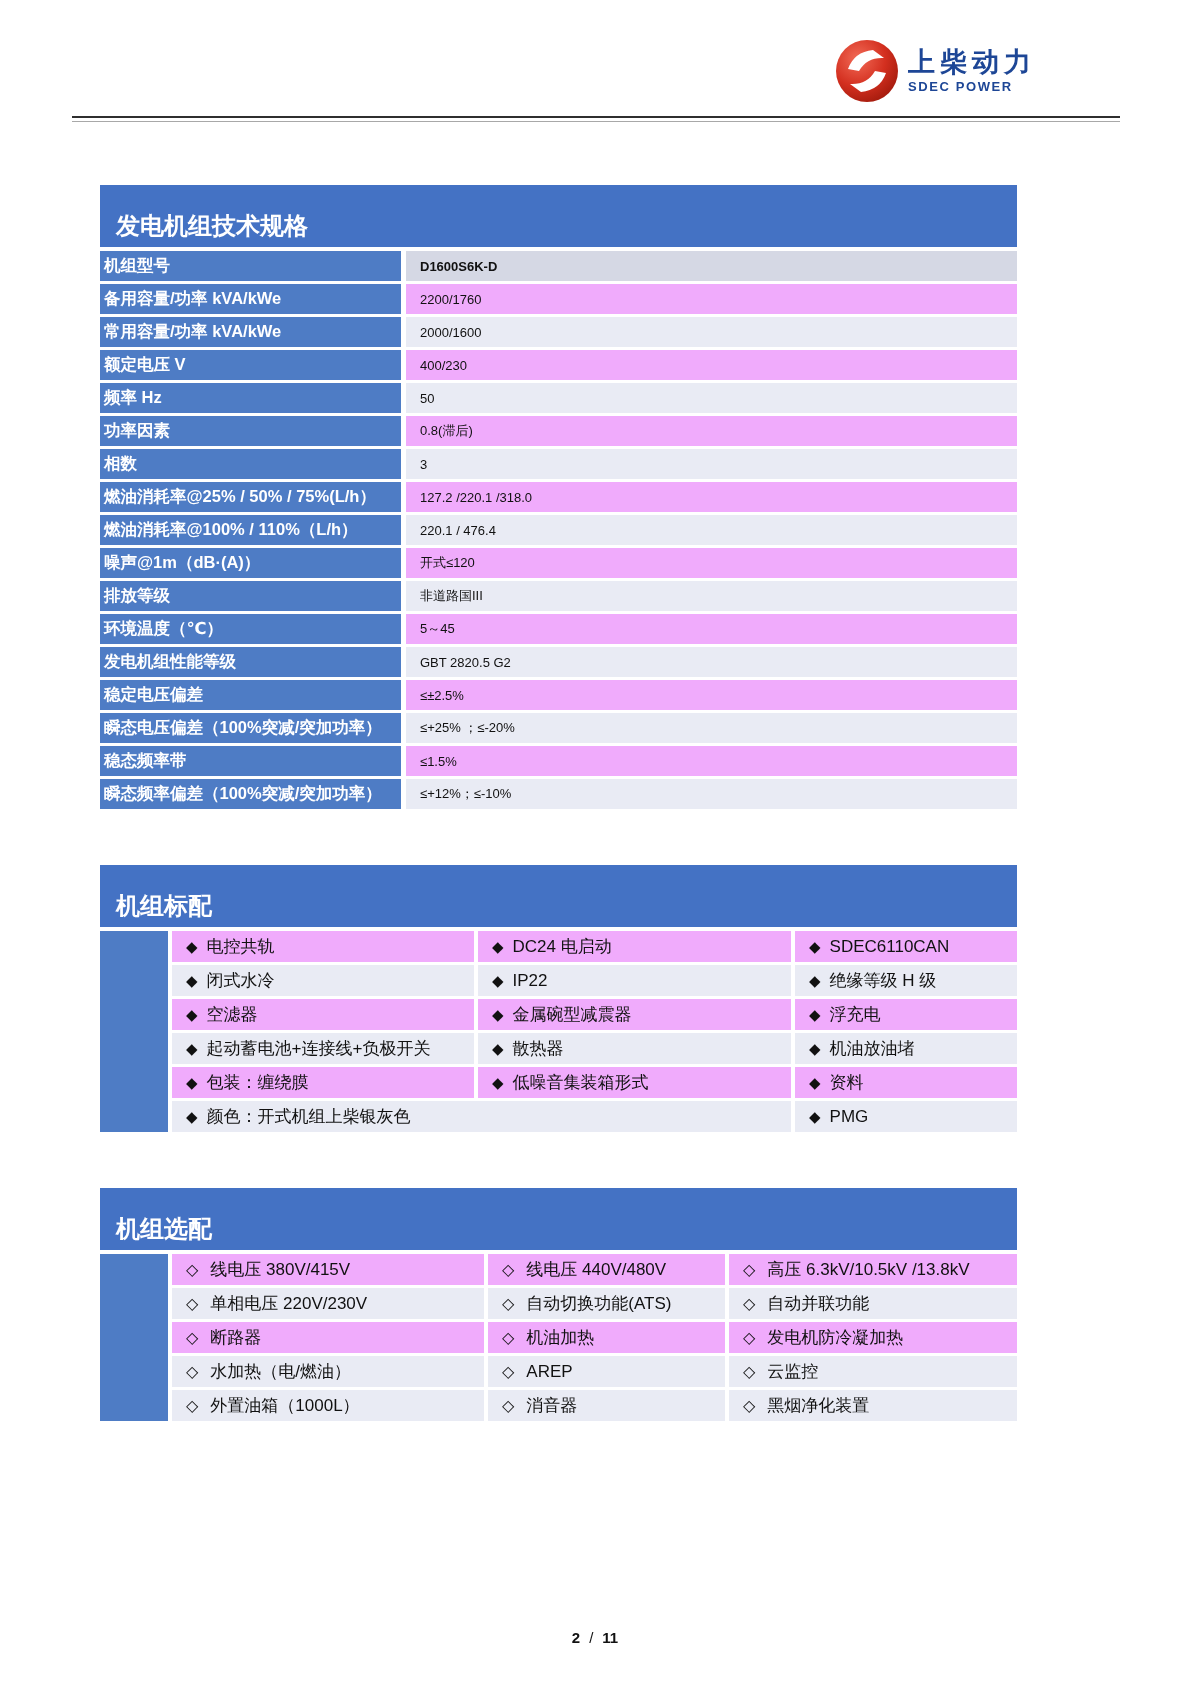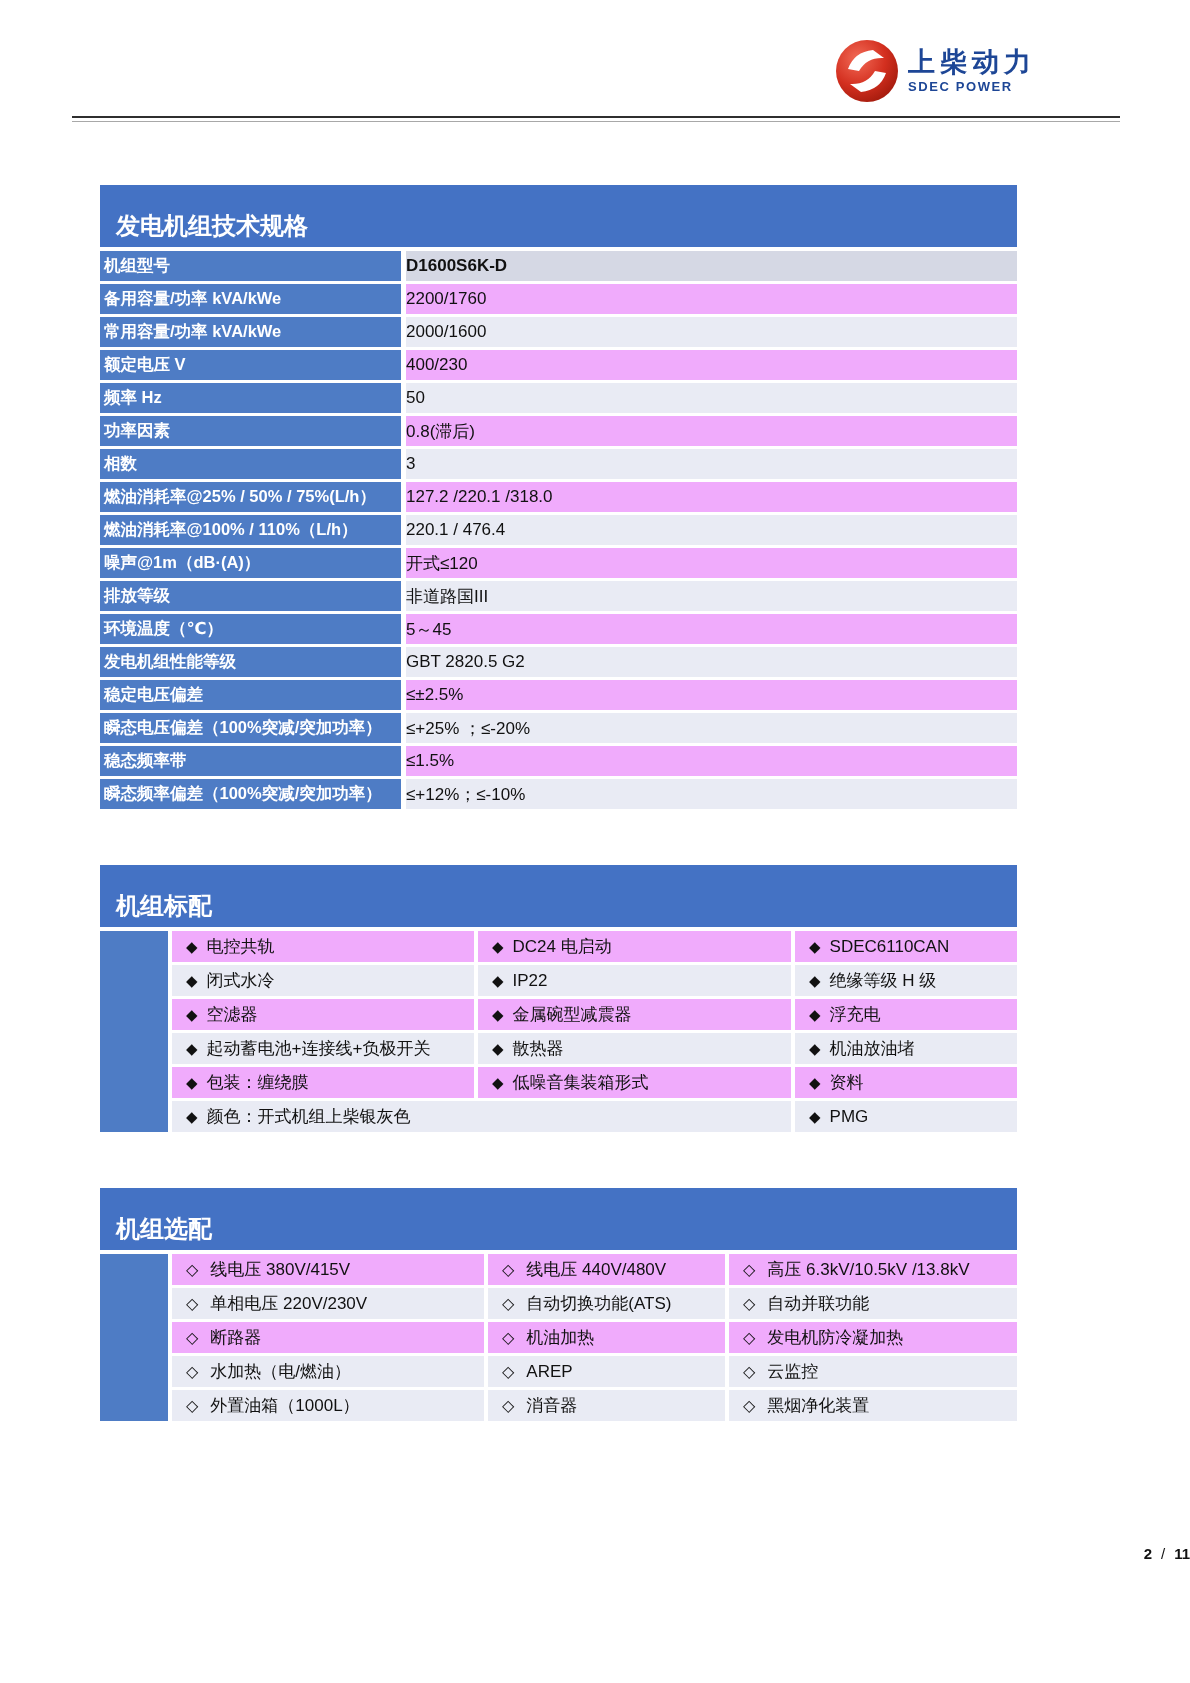--- a/index.html
+++ b/index.html
@@ -33,22 +33,22 @@
   }
 
   
   .spec-row { display:flex; height:30px; margin-bottom:3px; }
   .spec-label {
     width:301px; background:#4e7cc5; color:#fff; font-weight:bold; font-size:16.5px;
     display:flex; align-items:center; padding-left:4px; box-sizing:border-box; margin-right:5px;
     white-space:nowrap;
   }
   .spec-value {
-    flex:1; font-size:17px; display:flex; align-items:center;
-    box-sizing:border-box; white-space:nowrap;
+    flex:1; font-size:13px; display:flex; align-items:center;
+    padding-left:14px; box-sizing:border-box; white-space:nowrap;
   }
   .v-bold { font-weight:bold; }
   .band-first { background:#d5d8e4; }
   .band-dark  { background:#f0abfc; }
   .band-light { background:#e9ebf4; }
 
   
   .cfg-table { display:flex; }
   .cfg-strip { width:68px; background:#4e7cc5; margin-right:4px; }
   .cfg-rows { flex:1; display:flex; flex-direction:column; }
@@ -62,22 +62,22 @@
   .dia  { margin-right:9px; font-size:15px; }
   .dia2 { margin-right:12px; font-size:16px; }
   
   .s1 { width:302px; } .s2 { width:313px; } .s3 { flex:1; }
   .smerge { width:619px; }
   
   .o1 { width:312px; } .o2 { width:237px; } .o3 { flex:1; }
 
   
   .footer {
-    position:absolute; top:1545px; left:0; width:100%;
-    text-align:right; font-size:15px; font-weight:bold; color:#111;
+    position:absolute; top:1629px; left:0; width:100%;
+    text-align:center; font-size:15px; font-weight:bold; color:#111;
   }
   .footer .sep { margin:0 9px; font-weight:normal; }
 </style>
 </head>
 <body>
 
 <div class="page">
 
   <div class="header-rule"></div>
 

